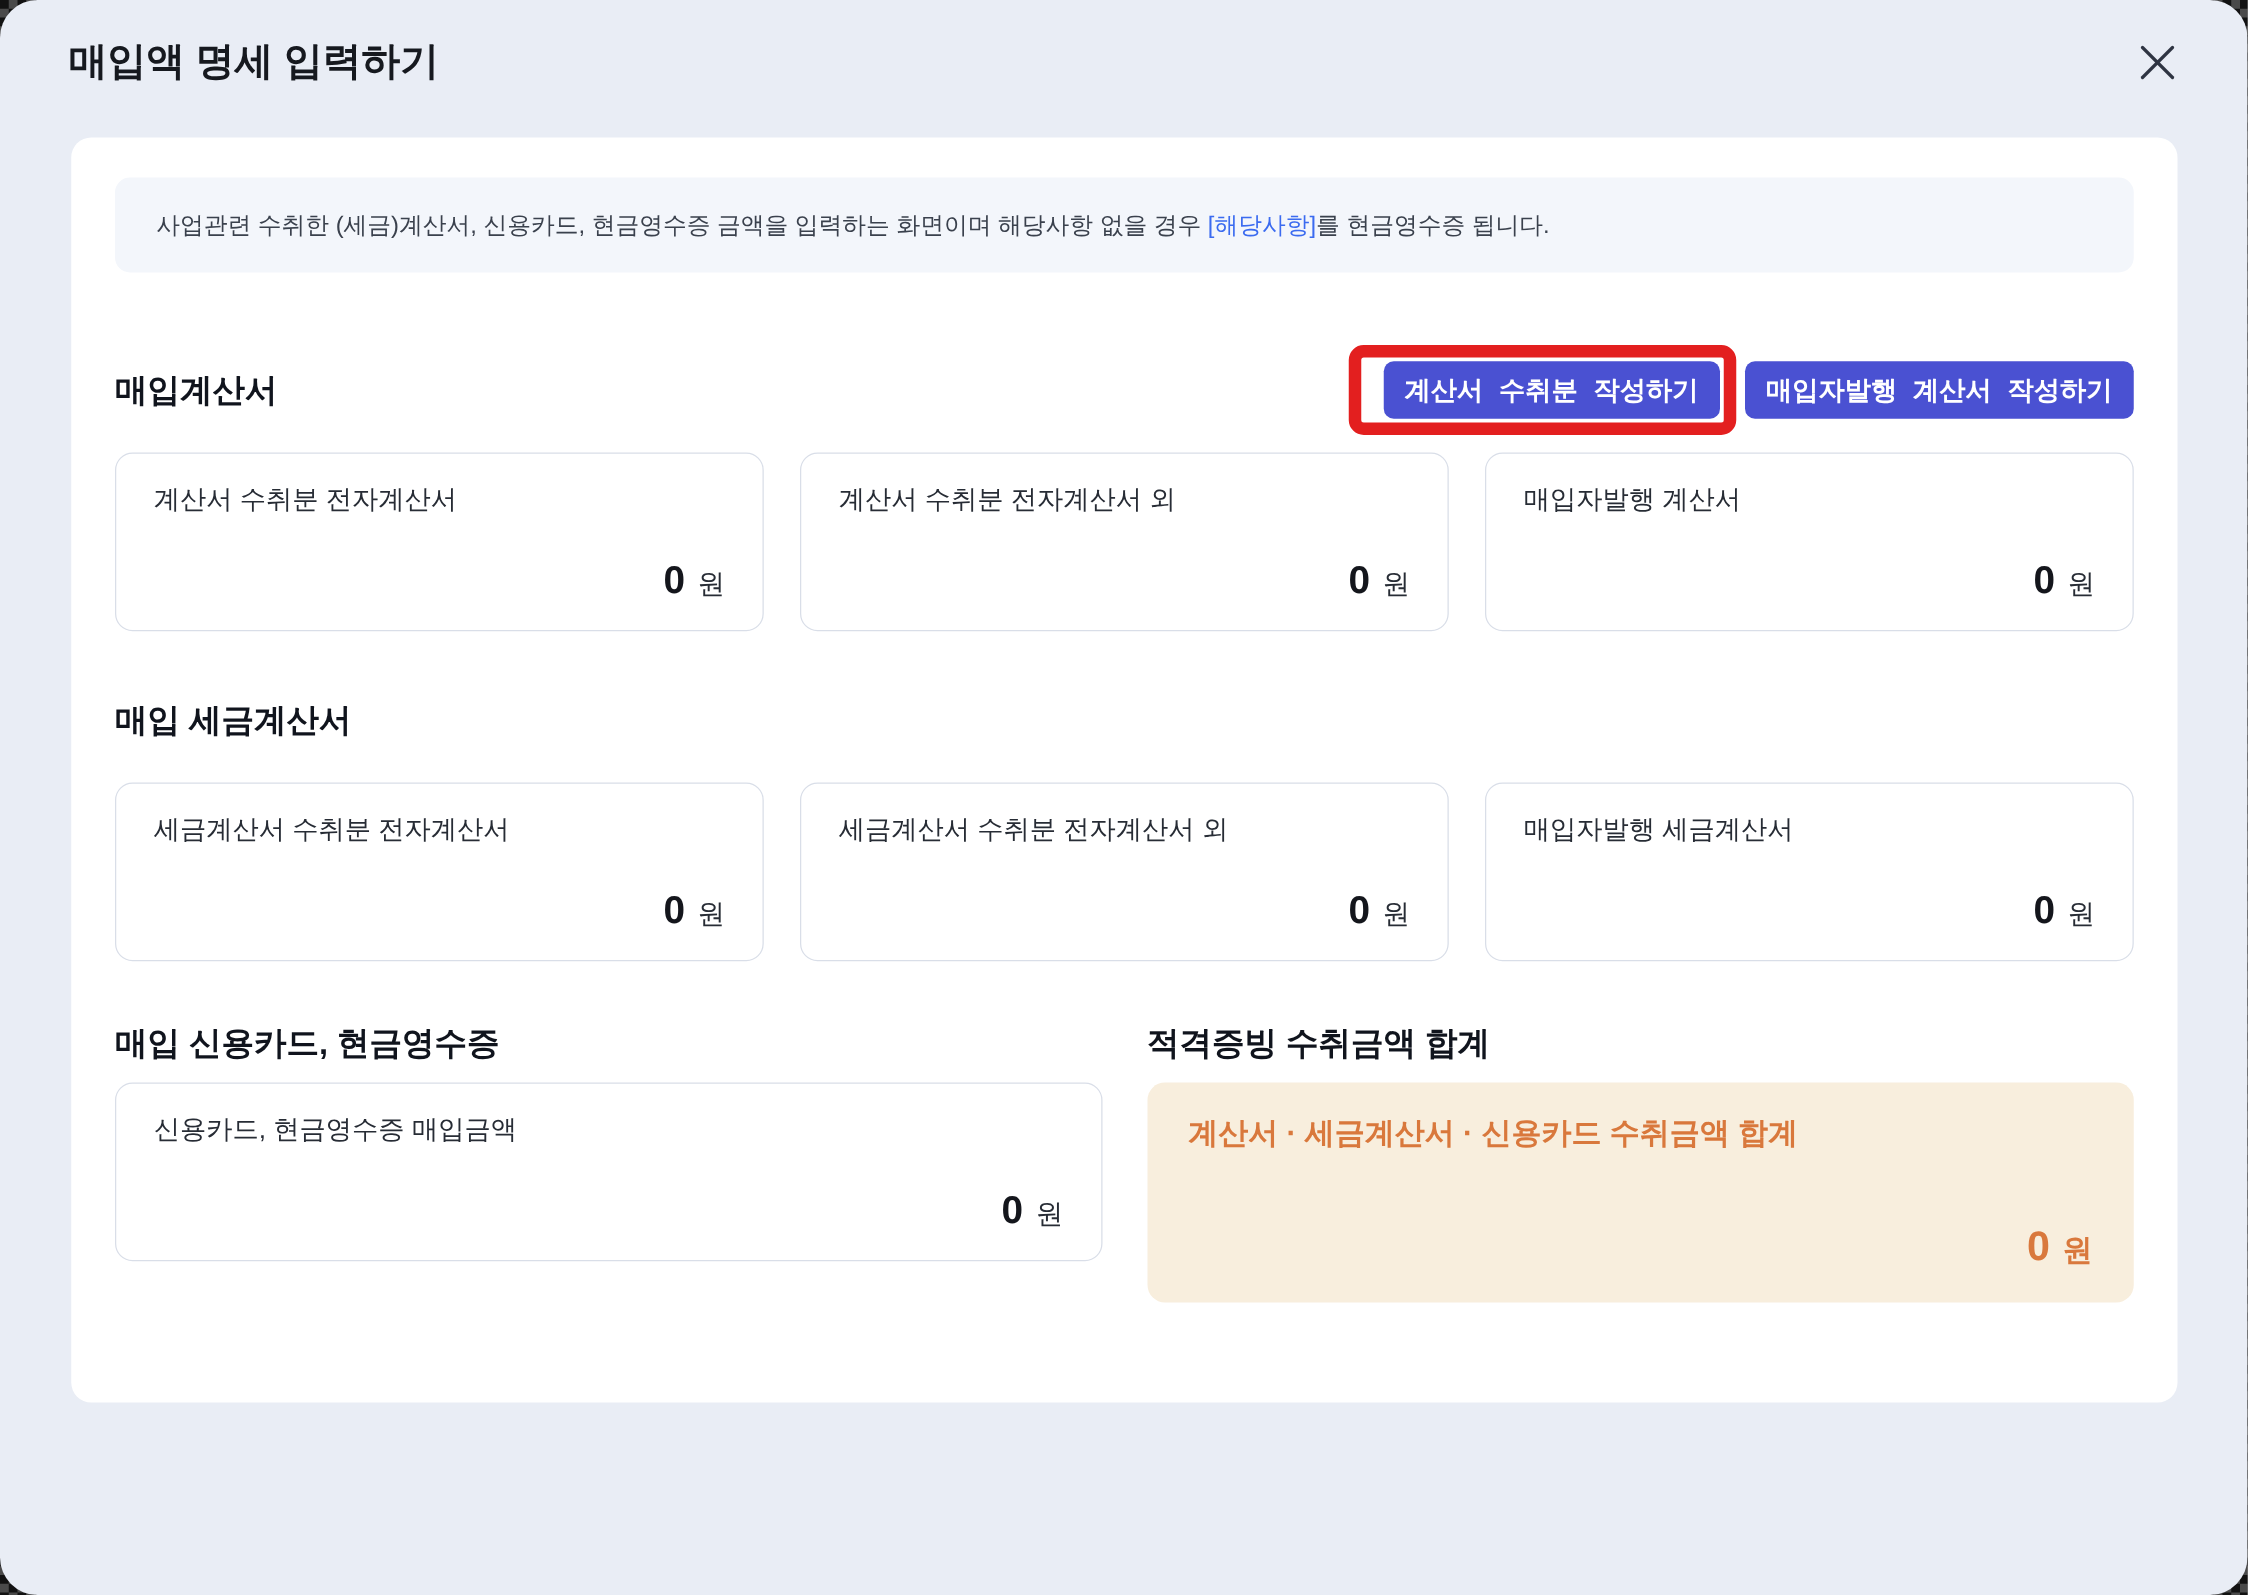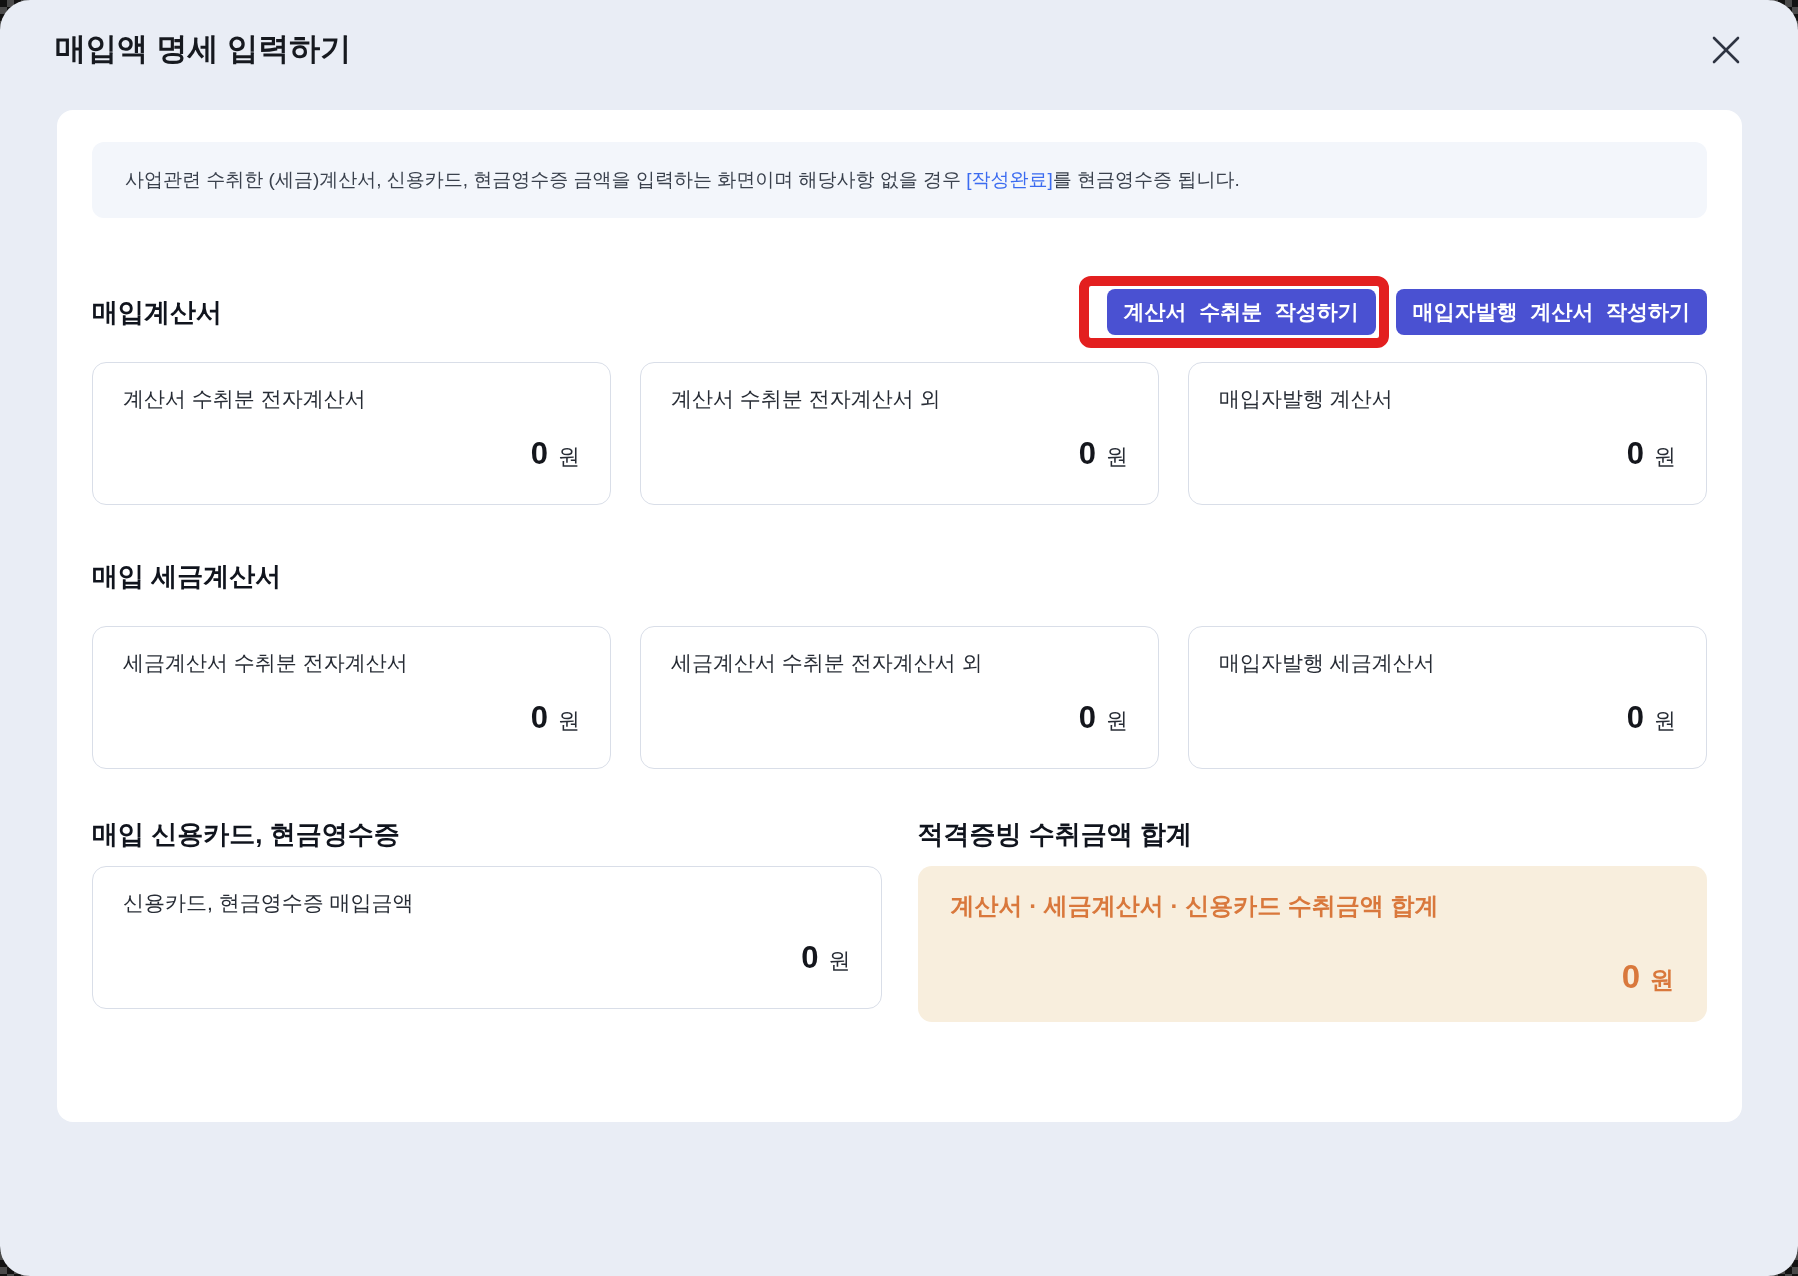--- a/index.html
+++ b/index.html
@@ -61,37 +61,37 @@
     background:#ffffff;
     padding:3px 3px 3px 18px;
   }
   .cards-3 {
     display:grid; grid-template-columns:repeat(3,1fr); gap:29px;
     margin-top:4px; margin-bottom:25px;
   }
   .card {
     background:#ffffff;
     border:1px solid #d9dee8; border-radius:14px;
-    height:143px; padding:22px 30px 32px;
+    height:143px; padding:22px 30px 22px;
     display:flex; flex-direction:column; justify-content:space-between;
   }
   .card-label { font-size:21px; color:#272c35; }
   .card-value {
     align-self:flex-end; display:flex; align-items:baseline; gap:10px;
     font-size:22px; color:#272c35;
   }
   .card-value b { font-size:31px; font-weight:700; color:#14161c; }
   .section3 {
     display:grid; grid-template-columns:1fr 1fr; gap:36px;
     margin-top:48px;
   }
   .section3 .section-title { display:block; margin-bottom:14px; }
   .total-card {
     background:#f8eedd; border-radius:14px;
-    height:156px; padding:24px 33px 26px;
+    height:176px; padding:24px 33px 26px;
     display:flex; flex-direction:column; justify-content:space-between;
   }
   .total-label { color:#d9783c; font-size:24px; font-weight:700; }
   .total-value {
     align-self:flex-end; display:flex; align-items:baseline; gap:10px;
     color:#d9783c; font-size:24px; font-weight:600;
   }
   .total-value b { font-size:33px; font-weight:700; }
   .footer {
     display:flex; gap:18px;
@@ -118,21 +118,21 @@
     <button class="close-btn" aria-label="close">
       <svg width="36" height="36" viewBox="0 0 36 36">
         <line x1="6" y1="6" x2="30" y2="30" stroke="#2e3442" stroke-width="2.6" stroke-linecap="round"></line>
         <line x1="30" y1="6" x2="6" y2="30" stroke="#2e3442" stroke-width="2.6" stroke-linecap="round"></line>
       </svg>
     </button>
   </div>
 
   <div class="panel">
 
-    <div class="banner"><span>사업관련 수취한 (세금)계산서, 신용카드, 현금영수증 금액을 입력하는 화면이며 해당사항 없을 경우 </span><span class="link">[작성완료]</span><span>를 현금영수증 됩니다.</span></div>
+    <div class="banner"><span>사업관련 수취한 (세금)계산서, 신용카드, 현금영수증 금액을 입력하는 화면이며 해당사항 없을 경우 </span><span class="link">[해당사항]</span><span>를 현금영수증 됩니다.</span></div>
 
     <div class="section-head">
       <h2 class="section-title">매입계산서</h2>
       <div class="head-buttons">
         <span class="red-box">
           <button class="action-btn">계산서 수취분 작성하기</button>
         </span>
         <button class="action-btn">매입자발행 계산서 작성하기</button>
       </div>
     </div>

